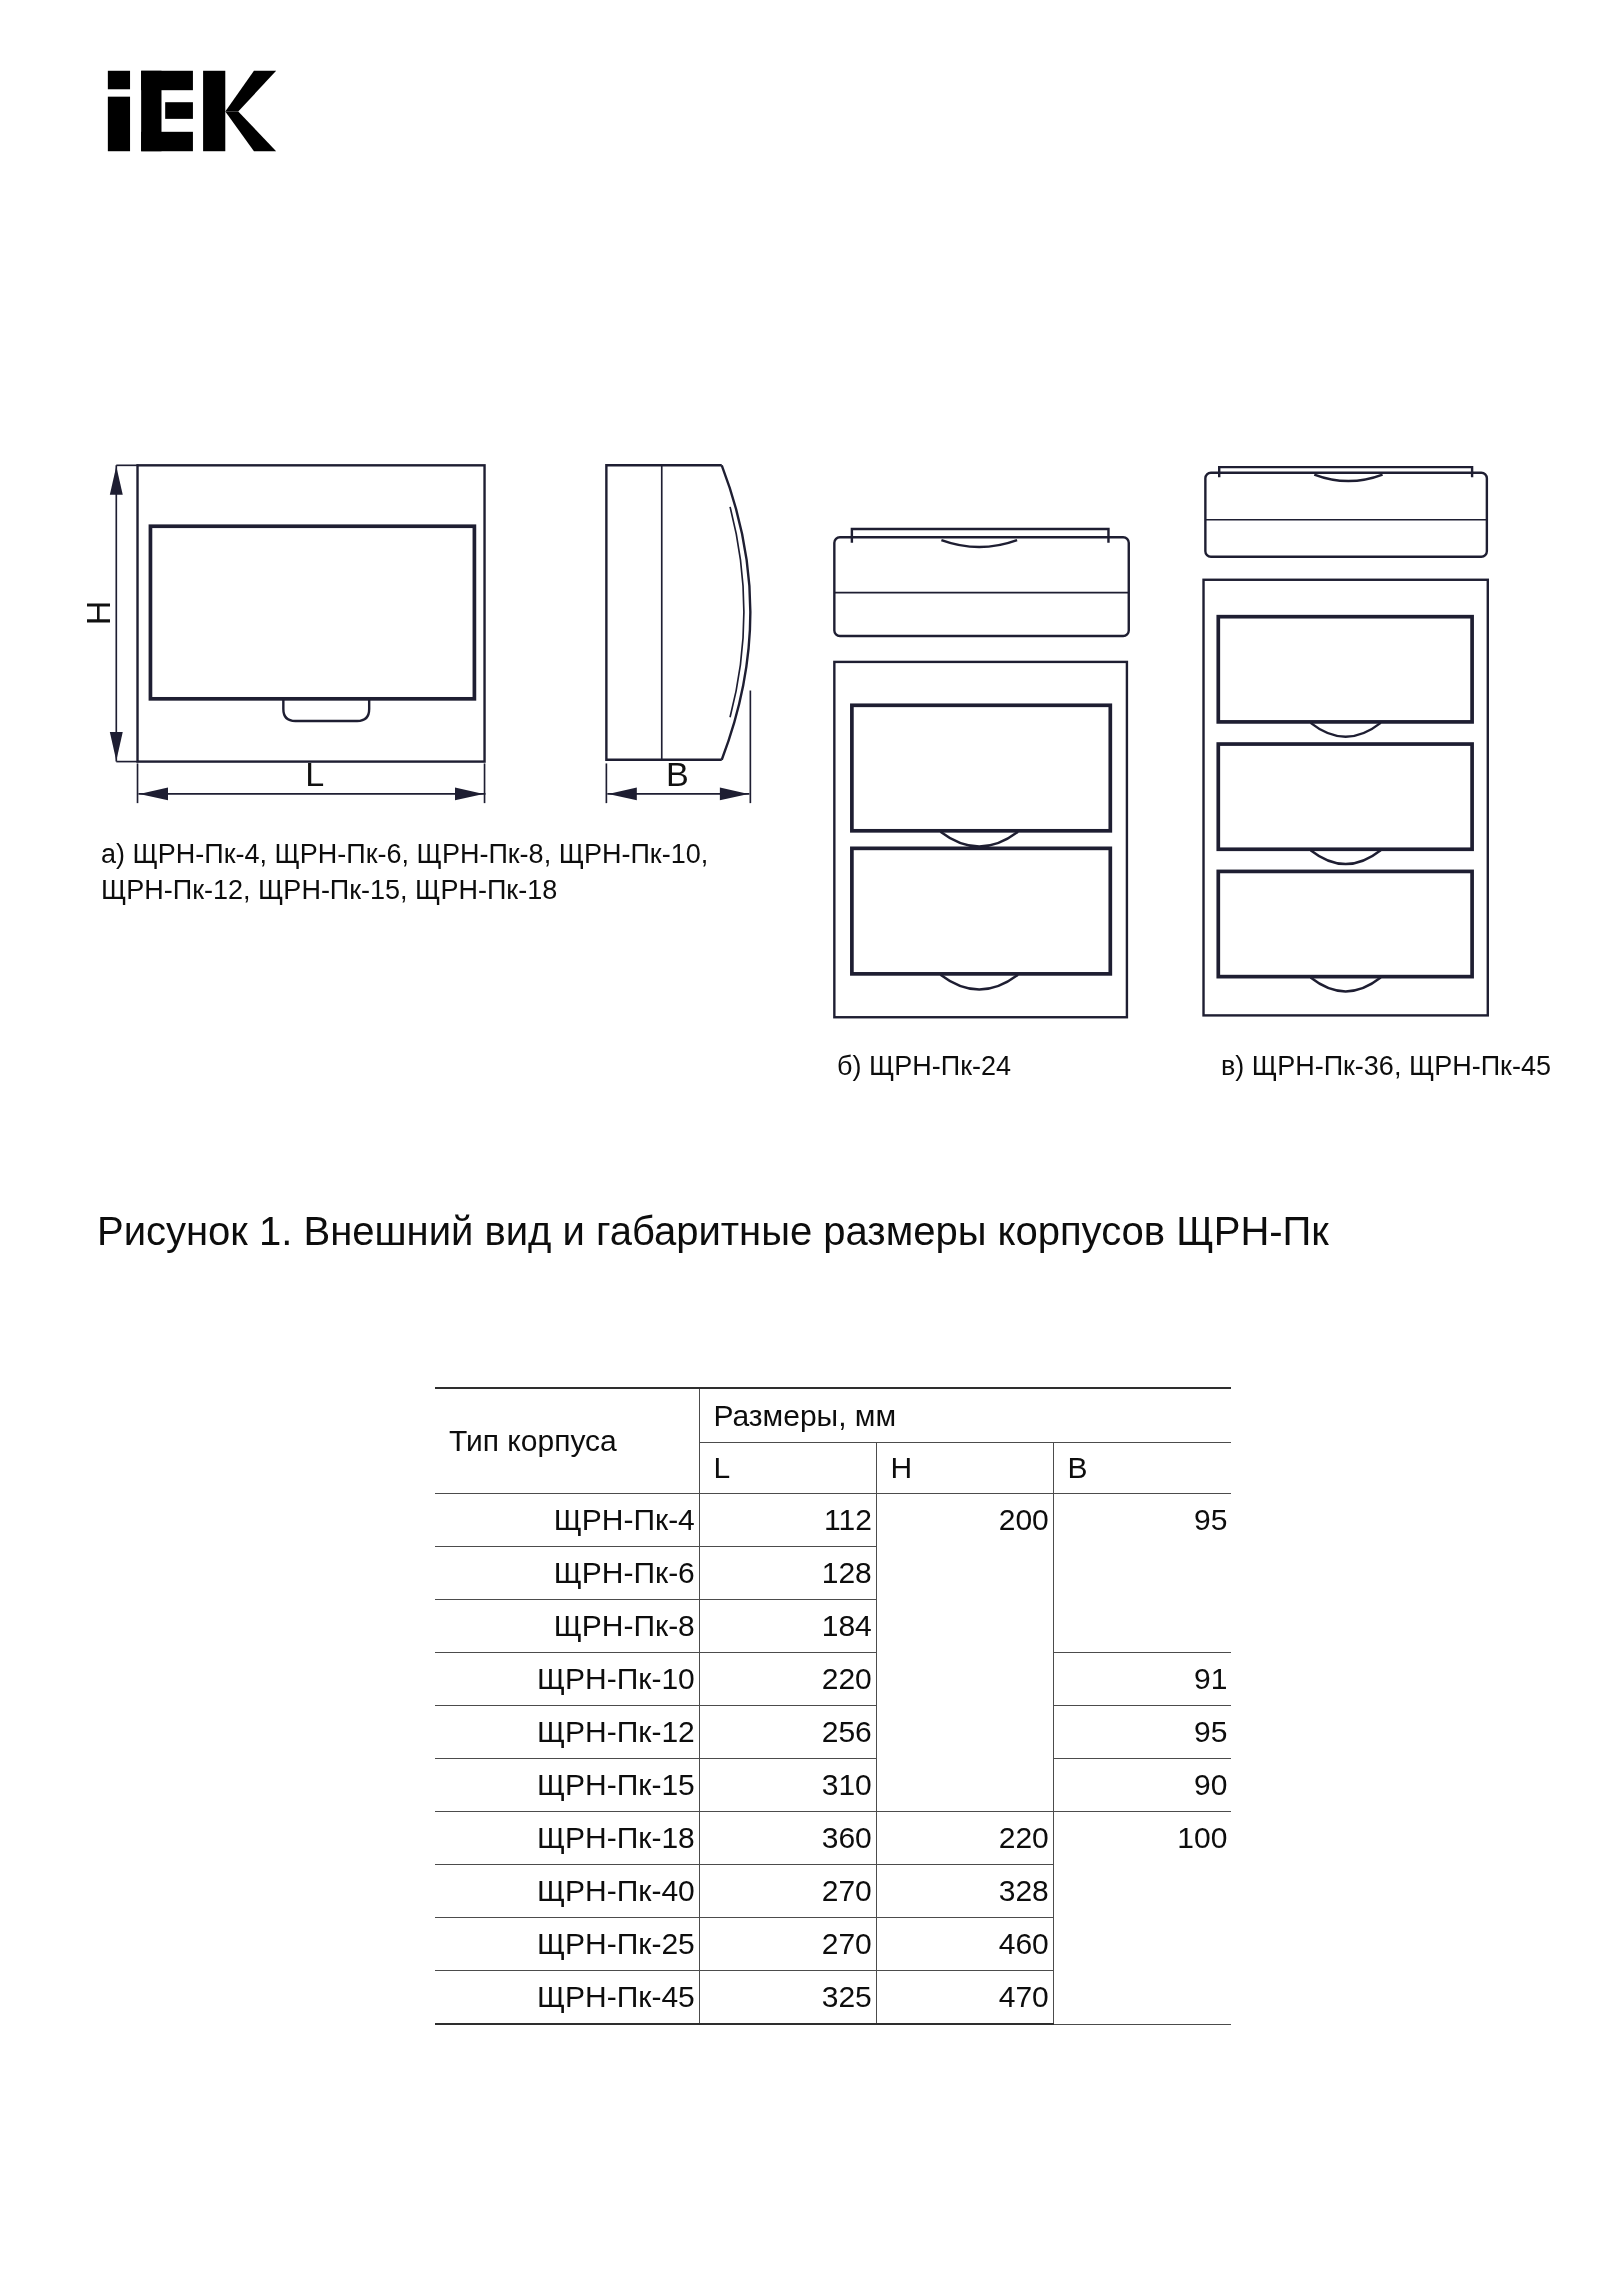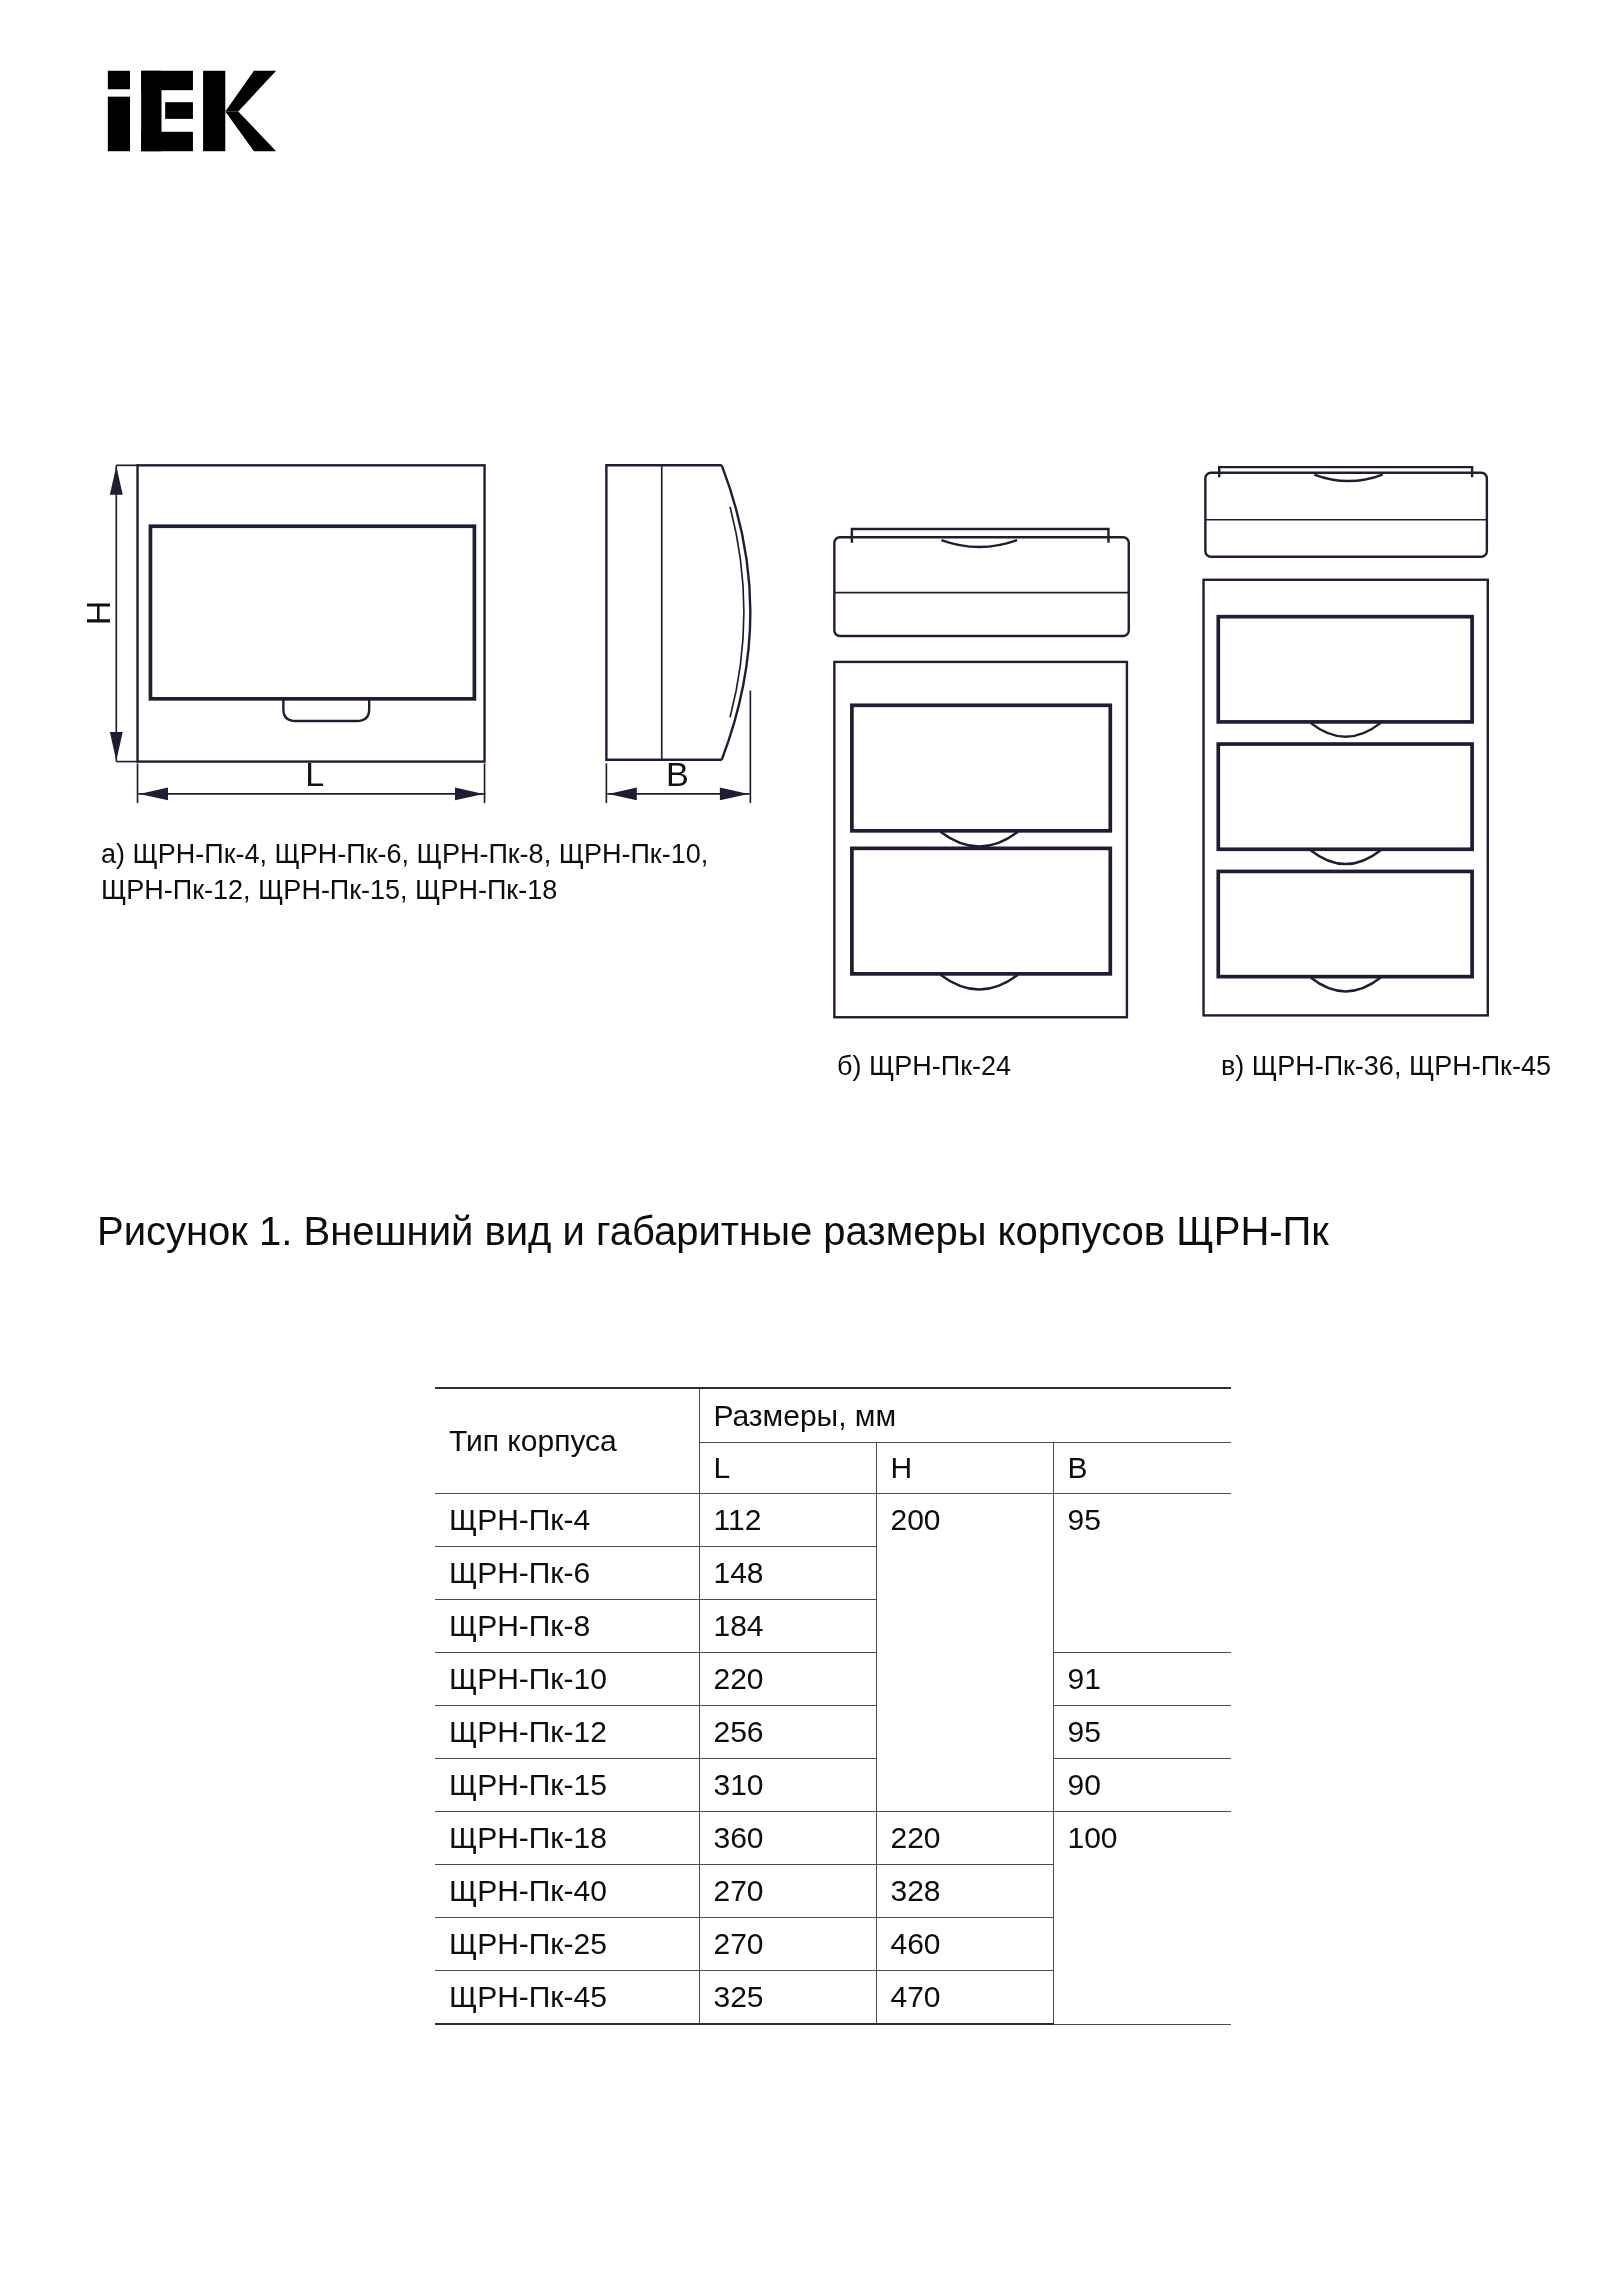--- a/index.html
+++ b/index.html
@@ -31,21 +31,21 @@
   table.dims { border-collapse:collapse; table-layout:fixed; width:796px;
                border-top:2.8px solid #2e2e2e; }
   table.dims td {
     font-size:30px; font-weight:normal; text-align:left; vertical-align:middle;
     padding:0 3.7px 0 14px; border-bottom:1.8px solid #4c4c4c; color:#0d0d0d;
     overflow:hidden; white-space:nowrap;
   }
   table.dims td.vdiv { border-left:1.8px solid #4c4c4c; }
   table.dims tr.hdr1 td { height:53px; }
   table.dims tr.hdr2 td { height:50px; }
-  table.dims tr.data td { height:52px; }
+  table.dims tr.data td { height:52px;text-align:right; }
   table.dims tr.last td { border-bottom:2.8px solid #2e2e2e; }
 </style>
 </head>
 <body>
 
 <div class="page">
 
   <svg class="abs logo" viewBox="0 0 186 95" aria-hidden="true">
     <g fill="#000000">
       <rect x="2" y="4" width="24" height="20"></rect>
@@ -152,21 +152,21 @@
         </tr>
 
         <tr class="data">
           <td>ЩРН-Пк-4</td>
           <td class="vdiv">112</td>
           <td class="vdiv" rowspan="6" style="vertical-align:top; padding-top:9.2px;margin-left:42px;">200</td>
           <td class="vdiv" rowspan="3" style="vertical-align:top; padding-top:9.2px;">95</td>
         </tr>
         <tr class="data">
           <td>ЩРН-Пк-6</td>
-          <td class="vdiv">148</td>
+          <td class="vdiv">128</td>
         </tr>
         <tr class="data">
           <td>ЩРН-Пк-8</td>
           <td class="vdiv">184</td>
         </tr>
         <tr class="data">
           <td>ЩРН-Пк-10</td>
           <td class="vdiv">220</td>
           <td class="vdiv">91</td>
         </tr>

